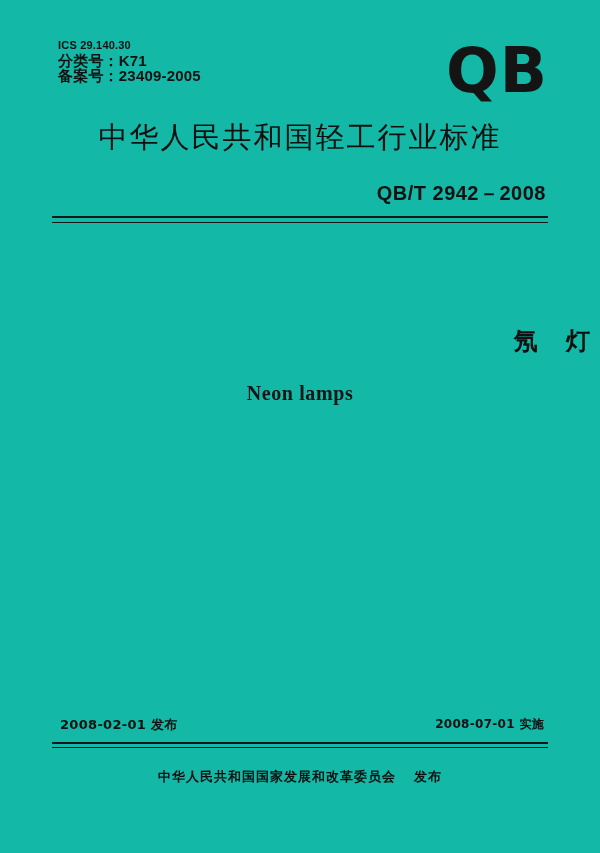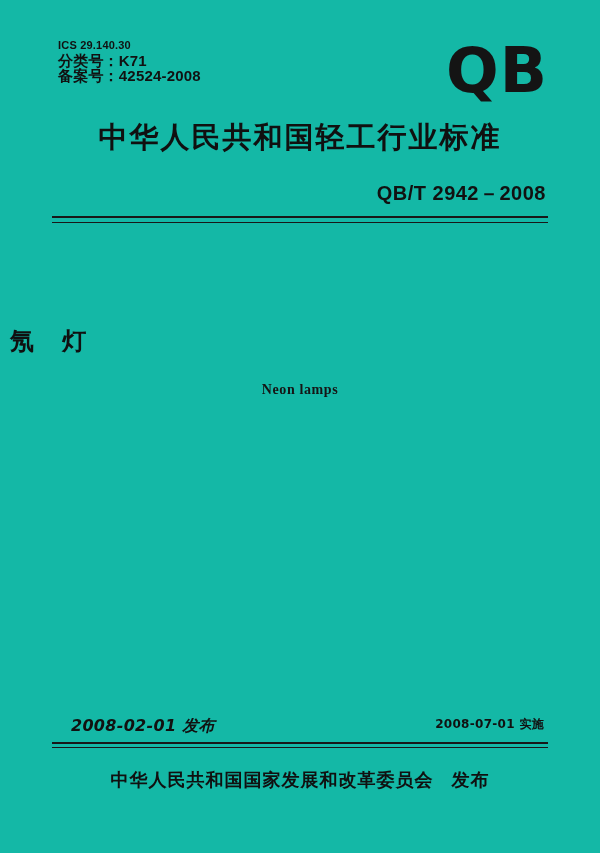--- a/index.html
+++ b/index.html
@@ -56,21 +56,21 @@
   }
 
   
   .std-title {
     position: absolute;
     left: 0;
     right: 0;
     top: 118px;
     text-align: center;
     font-family: "DejaVu Sans", sans-serif;
-    font-weight: bold;
+    font-weight: normal;
     font-size: 29px;
     letter-spacing: 2px;
     color: #101010;
   }
 
   
   .std-number {
     position: absolute;
     right: 54px;
     top: 180px;
@@ -91,86 +91,85 @@
   .rule.top { top: 216px; }
   .rule.thin { border-top-width: 1px; top: 222px; }
   .rule.bottom { top: 742px; border-top-width: 2px; }
   .rule.bottom2 { top: 747px; border-top-width: 1px; }
 
   
   .subject-cn {
     position: absolute;
     left: 0; right: 0;
     top: 325px;
-    text-align: left;
+    text-align: right;
     font-family: "DejaVu Sans", sans-serif;
     font-weight: bold;
     font-size: 24px;
     letter-spacing: 10px;
     text-indent: 10px;
     color: #101010;
   }
   .subject-en {
     position: absolute;
     left: 0; right: 0;
     top: 382px;
     text-align: center;
     font-family: "Liberation Serif", serif;
     font-weight: bold;
-    font-size: 14px;
+    font-size: 20px;
     letter-spacing: 0.6px;
     color: #151515;
   }
 
   
   .date-issue {
     position: absolute;
-    left: 71px;
+    left: 60px;
     top: 716px;
     font-family: "DejaVu Sans", sans-serif;
     font-weight: bold;
-    font-size: 16px;
+    font-size: 13px;
     letter-spacing: 0.3px;
     color: #111;
-    font-style: italic;
   }
   .date-impl {
     position: absolute;
     right: 56px;
     top: 716px;
     font-family: "DejaVu Sans", sans-serif;
     font-weight: bold;
     font-size: 12px;
     letter-spacing: 0.3px;
     color: #111;
   }
 
   
   .publisher {
     position: absolute;
     left: 0; right: 0;
     top: 768px;
     text-align: center;
     font-family: "DejaVu Sans", sans-serif;
     font-weight: bold;
-    font-size: 18px;
+    font-size: 13px;
     letter-spacing: 1px;
     color: #101010;
   }
   .publisher .gap { display: inline-block; width: 18px; }
 </style>
 </head>
 <body>
 
 <div class="page">
 
   <div class="meta">
     <div class="line1">ICS 29.140.30</div>
     <div class="line2">分类号：K71</div>
-    <div class="line3">备案号：42524-2008</div>
+    <div class="line3">备案号：23409-2005</div>
   </div>
 
   <div class="qb-logo">QB</div>
 
   <div class="std-title">中华人民共和国轻工行业标准</div>
 
   <div class="std-number">QB/T 2942－2008</div>
 
   <div class="rule top"></div>
   <div class="rule thin"></div>

